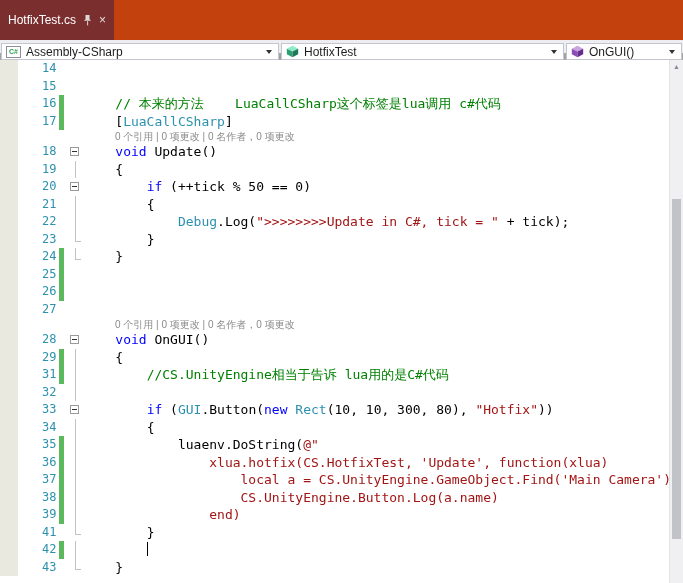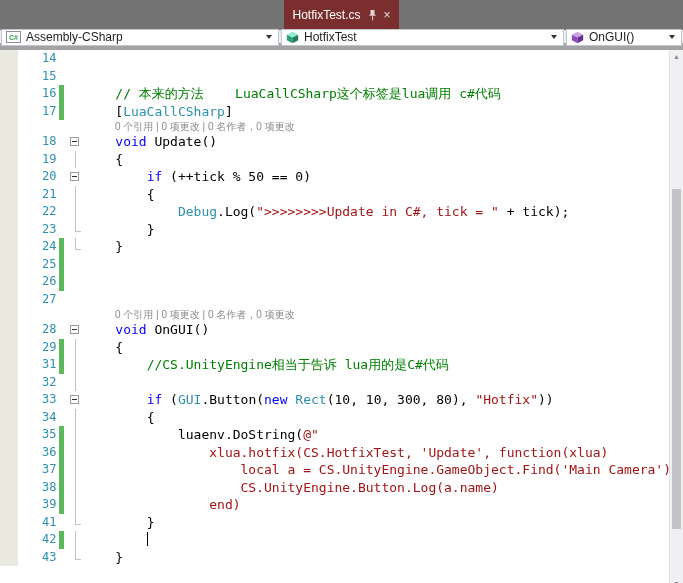--- a/index.html
+++ b/index.html
@@ -1,30 +1,30 @@
 <!DOCTYPE html>
 <html><head>
 <meta charset="utf-8">
 <style>
   * { box-sizing: border-box; margin: 0; padding: 0; }
   html,body { width:683px; height:583px; overflow:hidden; background:#fff;
               font-family:"Liberation Sans", sans-serif; }
   .vs { position:relative; width:683px; height:583px; overflow:hidden; background:#fff; }
 
   
-  .tabstrip { height:30px; background:#737373; display:flex; align-items:stretch;justify-content:center; }
+  .tabstrip { height:40px; background:#c2410c; display:flex; align-items:stretch; }
   .tab { background:#7a2e2e; color:#fff; display:flex; align-items:center;
          padding:0 8px; gap:7px; font-size:12px; }
   .tab-title { white-space:nowrap; }
   .tab-pin { display:flex; align-items:center; cursor:pointer; }
   .tab-close { color:#e3dddd; font-size:12px; line-height:12px; cursor:pointer; }
 
   
   .navbar { height:20px; background:#eeeef2; border-bottom:7px solid #a3a3a3;
-            display:flex; align-items:center; padding:3px 1px 2px 1px; gap:2px; }
+            display:flex; align-items:flex-start; padding:3px 1px 2px 1px; gap:2px; }
   .combo { background:#fff; border:1px solid #c3c6cf; height:17px;
            display:flex; align-items:center; padding-left:4px; gap:5px;
            font-size:12px; color:#1e1e1e; overflow:hidden; }
   .combo .arrow { width:0; height:0; border-left:3.5px solid transparent;
                   border-right:3.5px solid transparent; border-top:4px solid #333;
                   margin-left:auto; margin-right:6px; flex:none; }
   .c1 { flex:0 0 278px; } .c2 { flex:0 0 283px; } .c3 { flex:1 1 auto; }
   .ic-proj { flex:none; width:15px; height:12px; border:1px solid #8a8f98; background:#fff;
              font-size:7px; font-weight:bold; color:#2e9e4f; display:flex;
              align-items:center; justify-content:center; }

